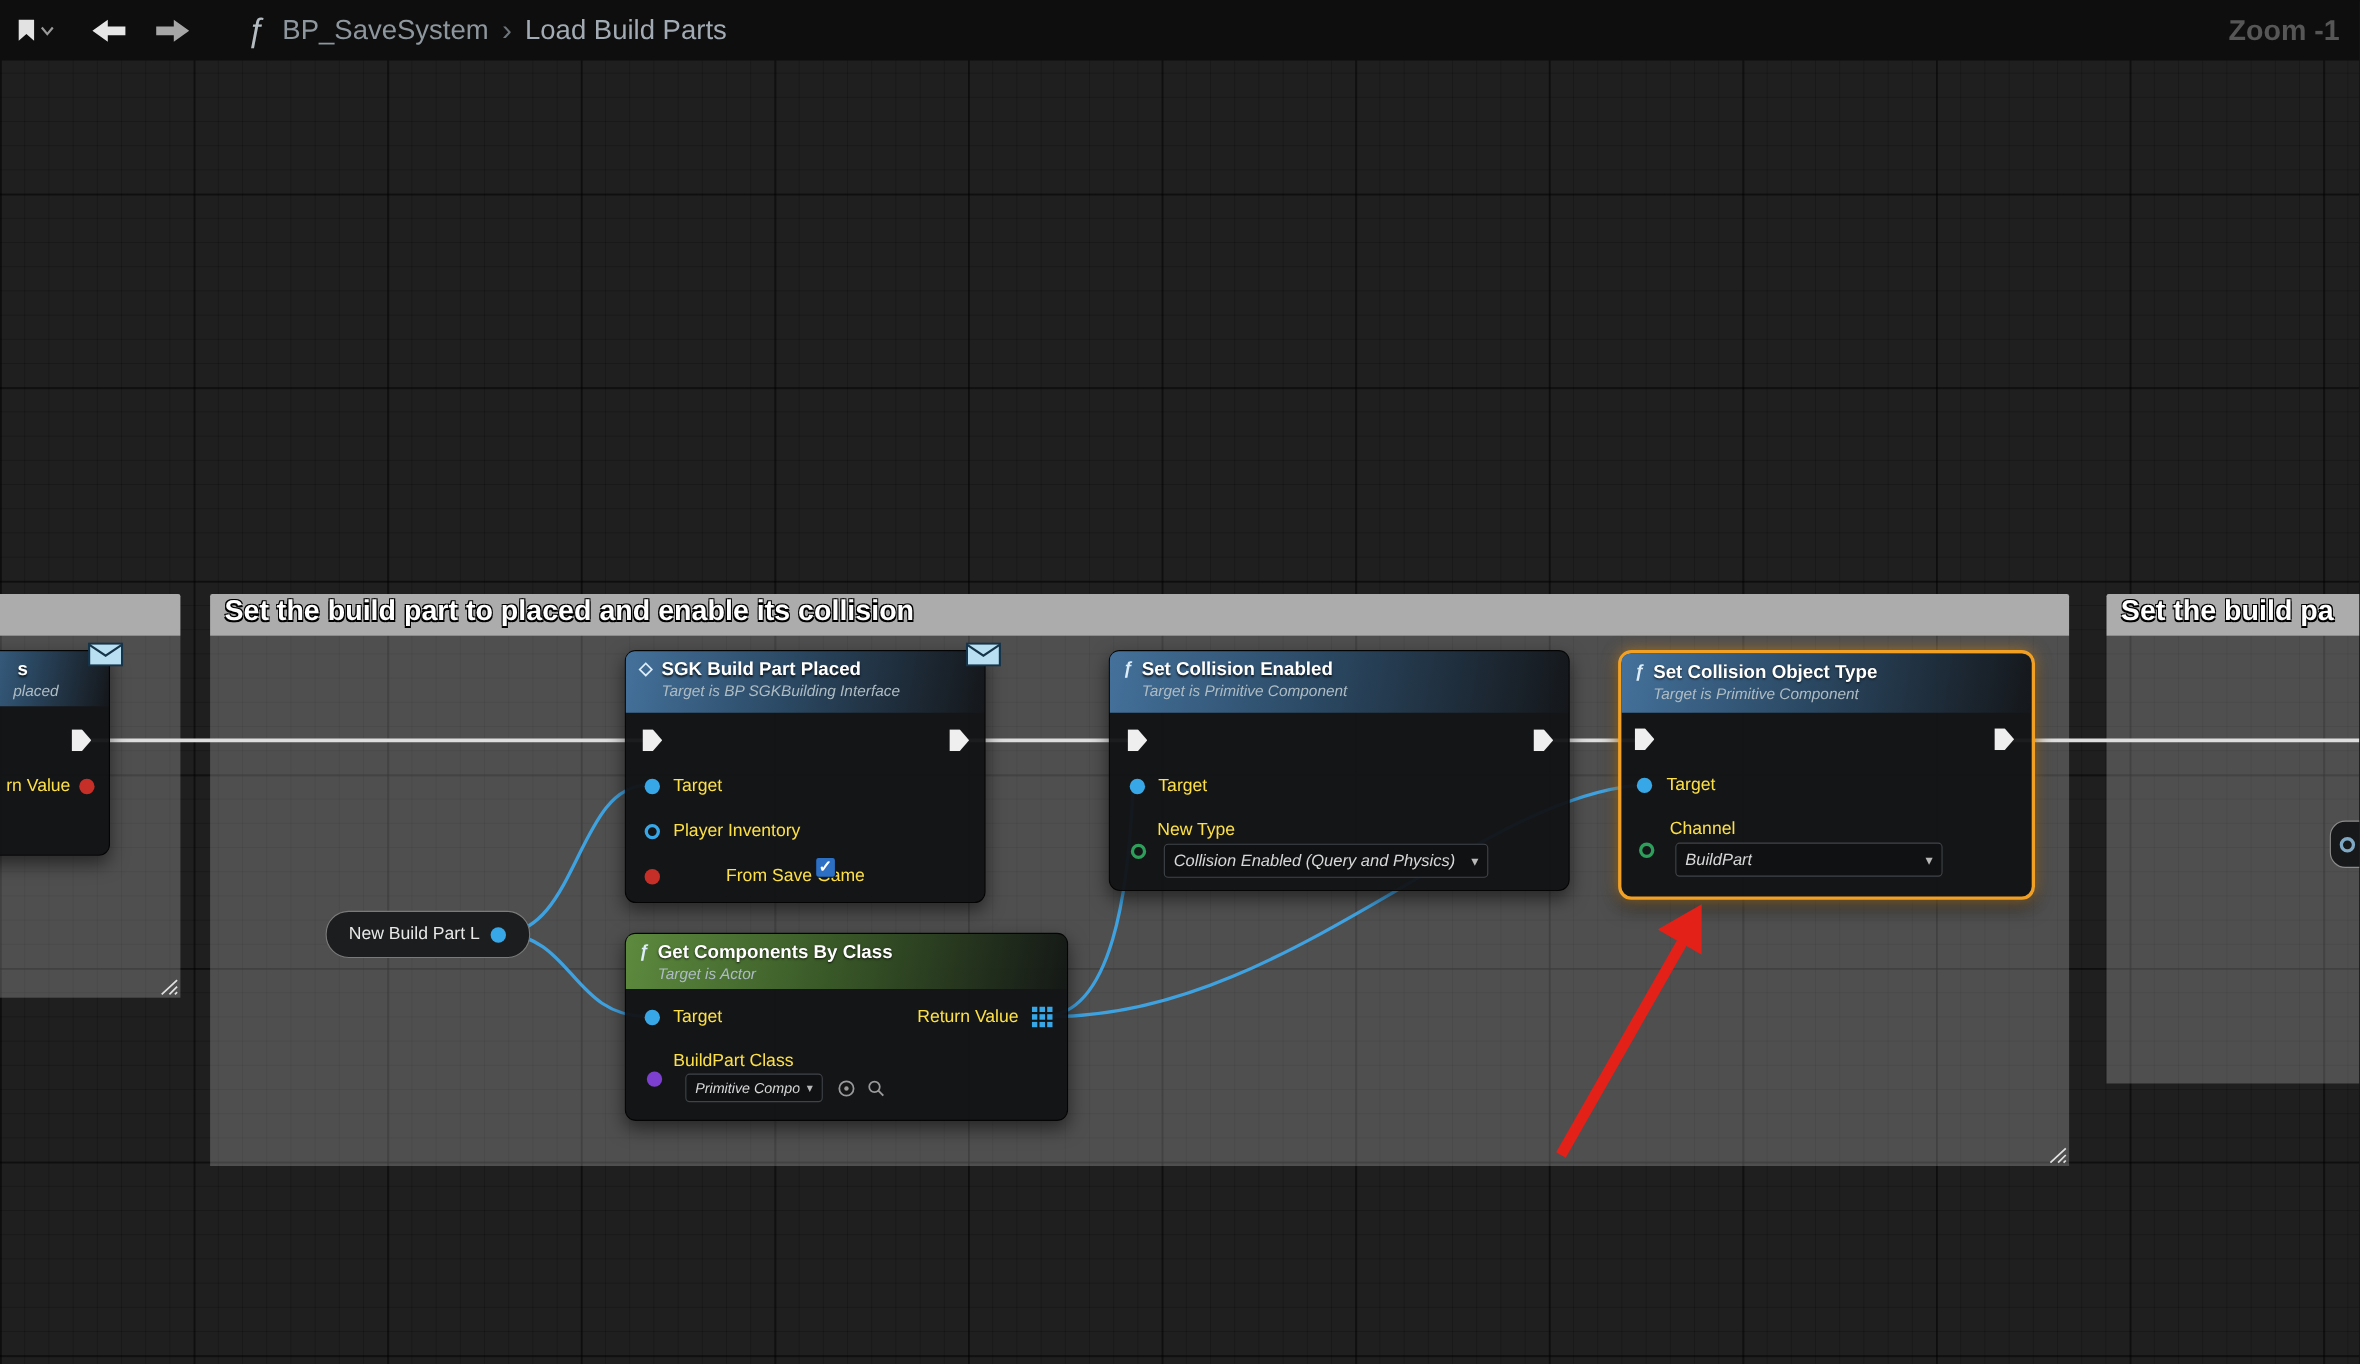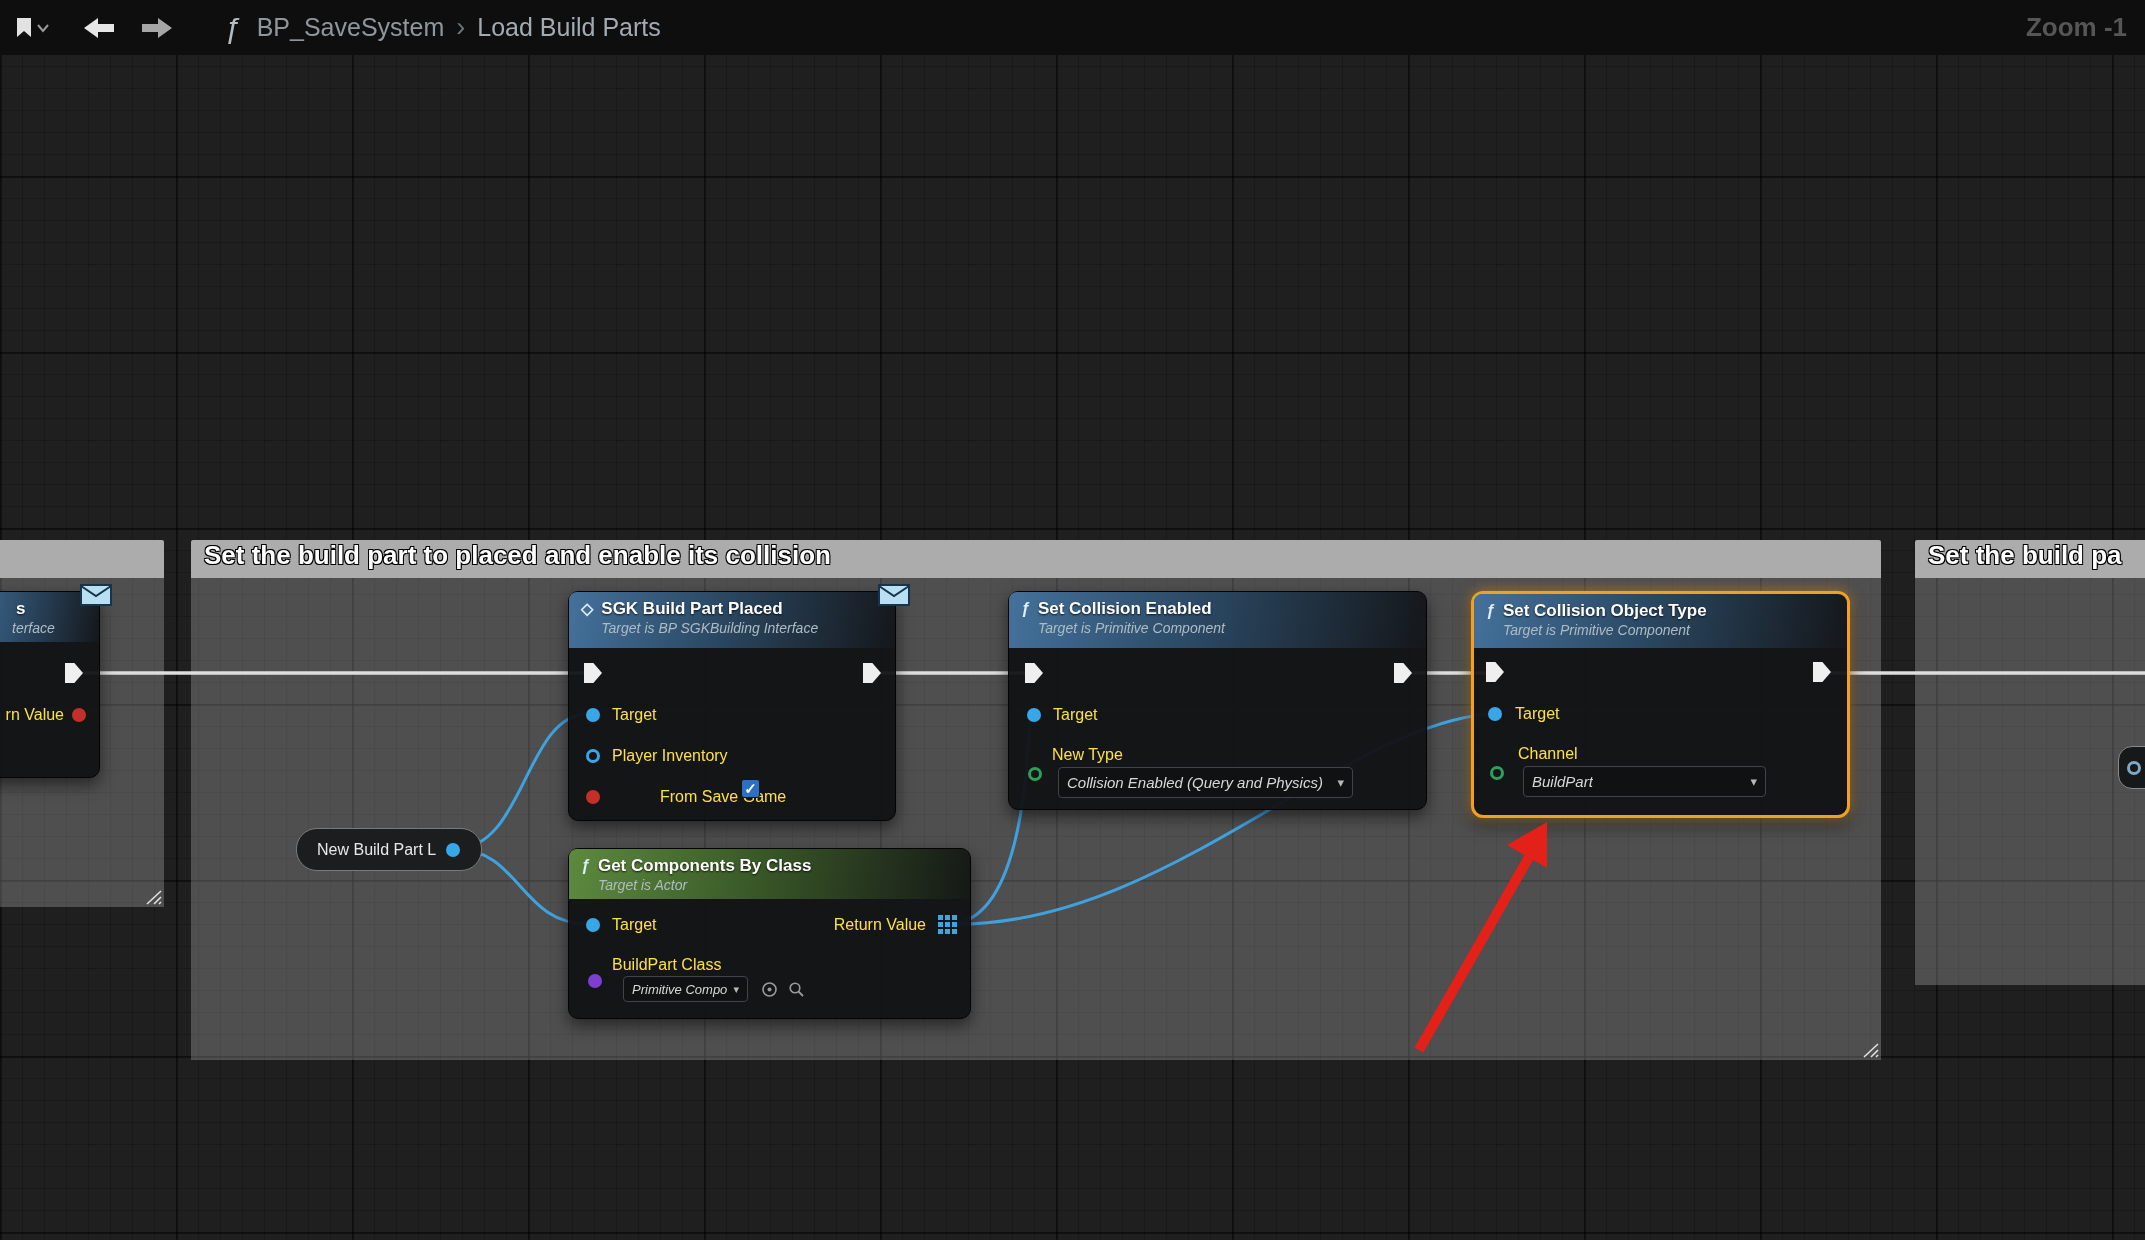--- a/index.html
+++ b/index.html
@@ -113,21 +113,21 @@
       <path d="M455 849 C520 849 520 924 588 924"></path>
       <path d="M948 924 C1012 924 1026 806 1030 718"></path>
       <path d="M948 924 C1160 930 1336 728 1488 714"></path>
     </g>
   </svg>
 
   <div class="node" style="left:-40px;top:591px;width:140px;height:187px;">
     <div class="node-header hdr-blue" style="height:50px;">
       <div>
         <div class="ntitle" style="margin-left:43px;">s</div>
-        <div class="nsub" style="margin-left:39px;">terface</div>
+        <div class="nsub" style="margin-left:39px;">placed</div>
       </div>
     </div>
     <div class="exec-pin" style="left:104px;top:71px;"></div>
     <span class="pin-label" style="right:35px;top:123px;">rn Value</span>
     <div class="pin p-red" style="left:111px;top:116px;"></div>
   </div>
 
   <div class="node" style="left:568px;top:591px;width:328px;height:230px;">
     <div class="node-header hdr-blue" style="height:56px;">
       <span class="hicon dia">◇</span>

